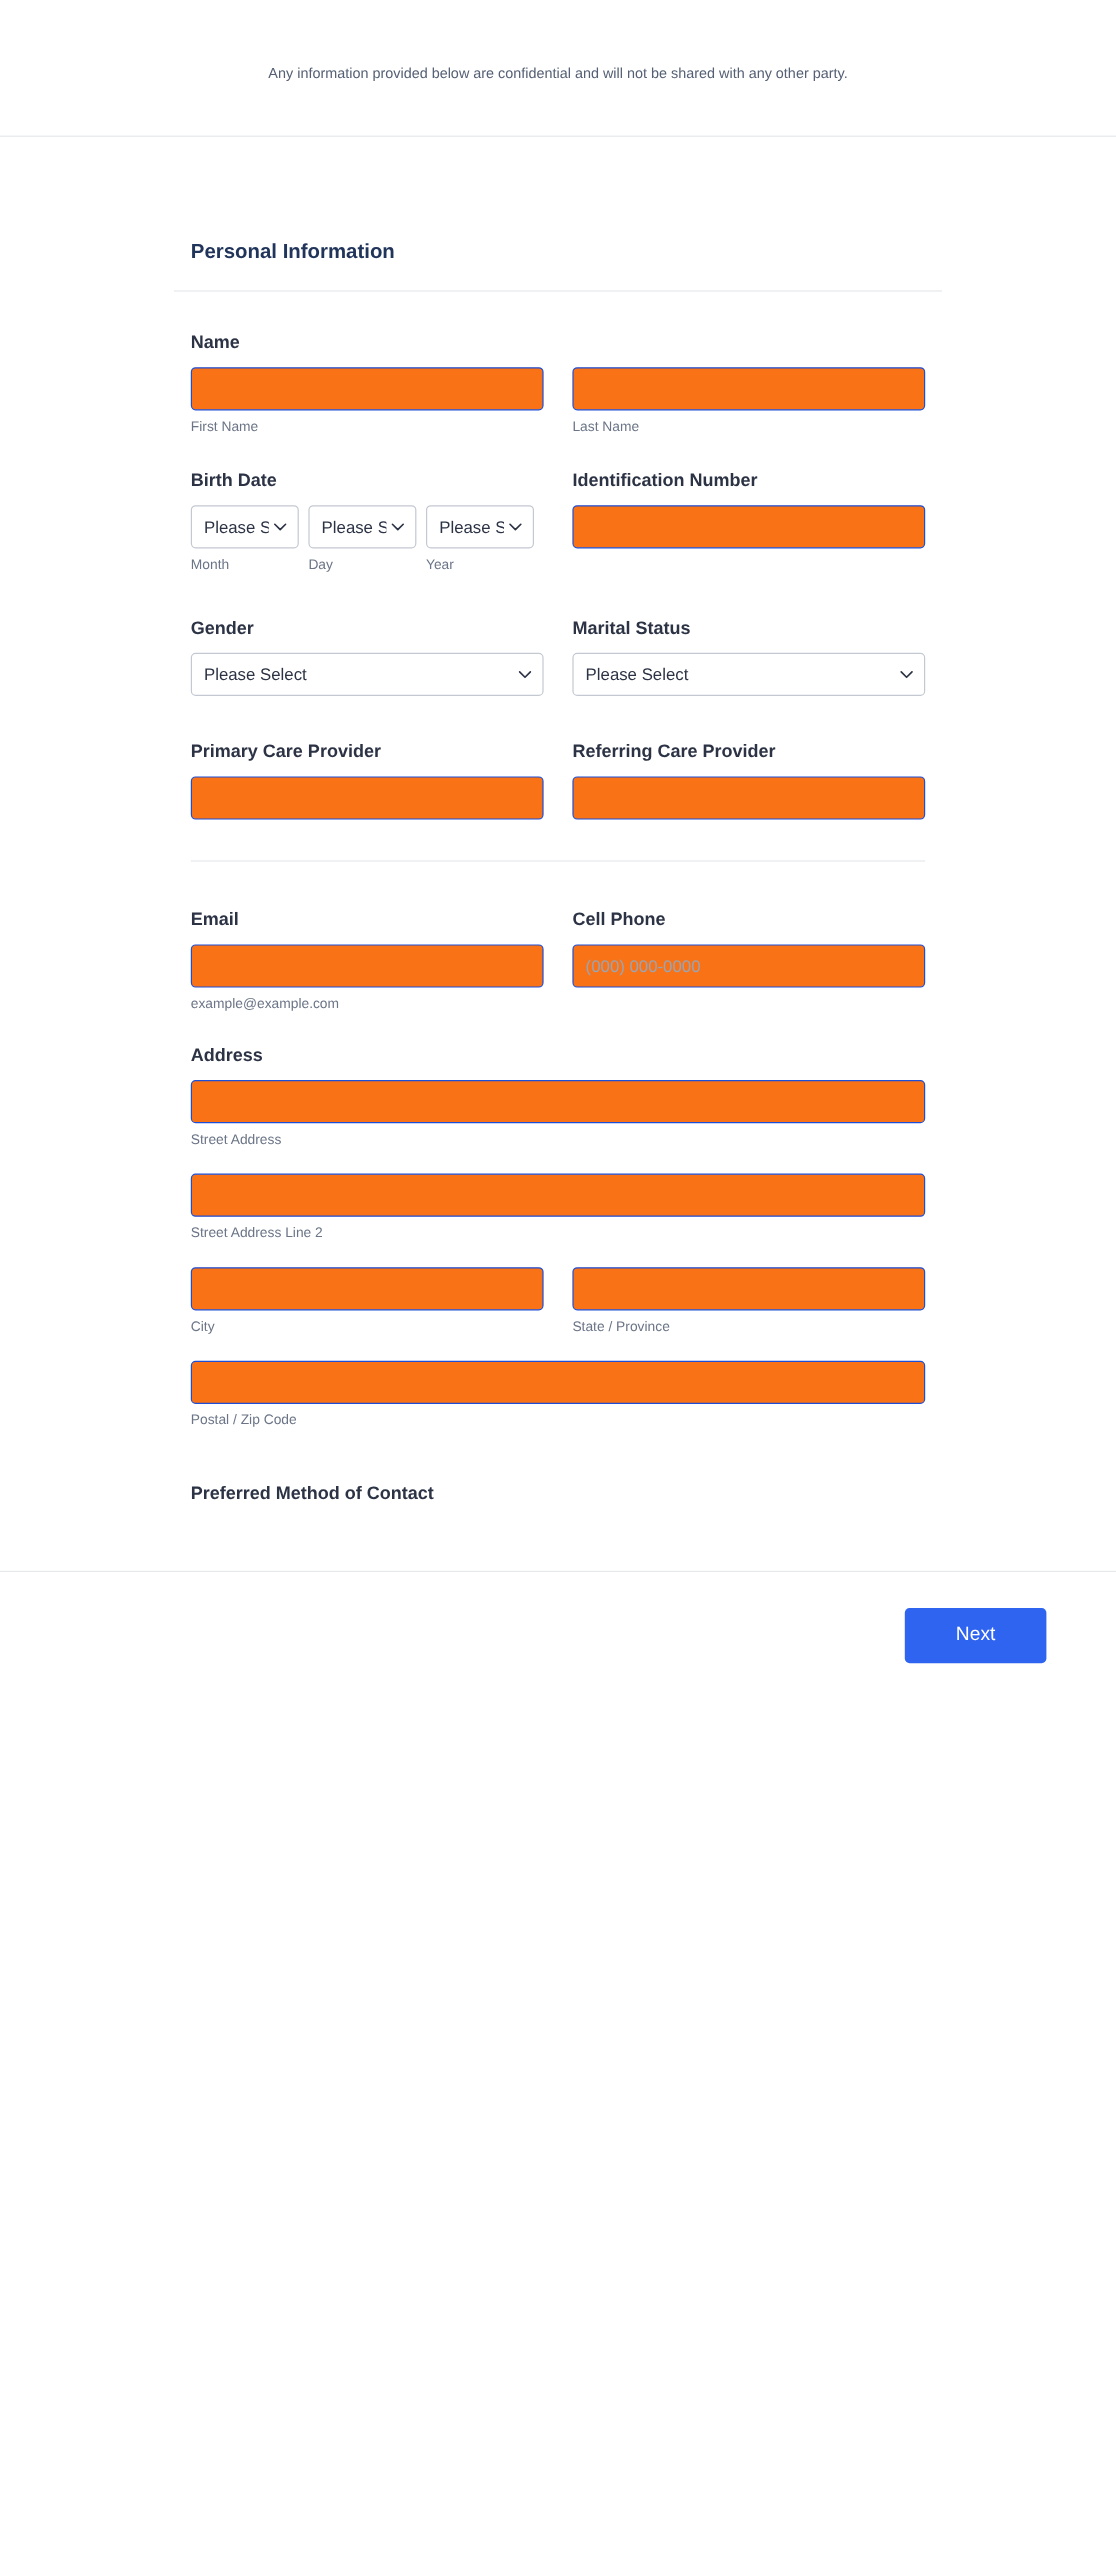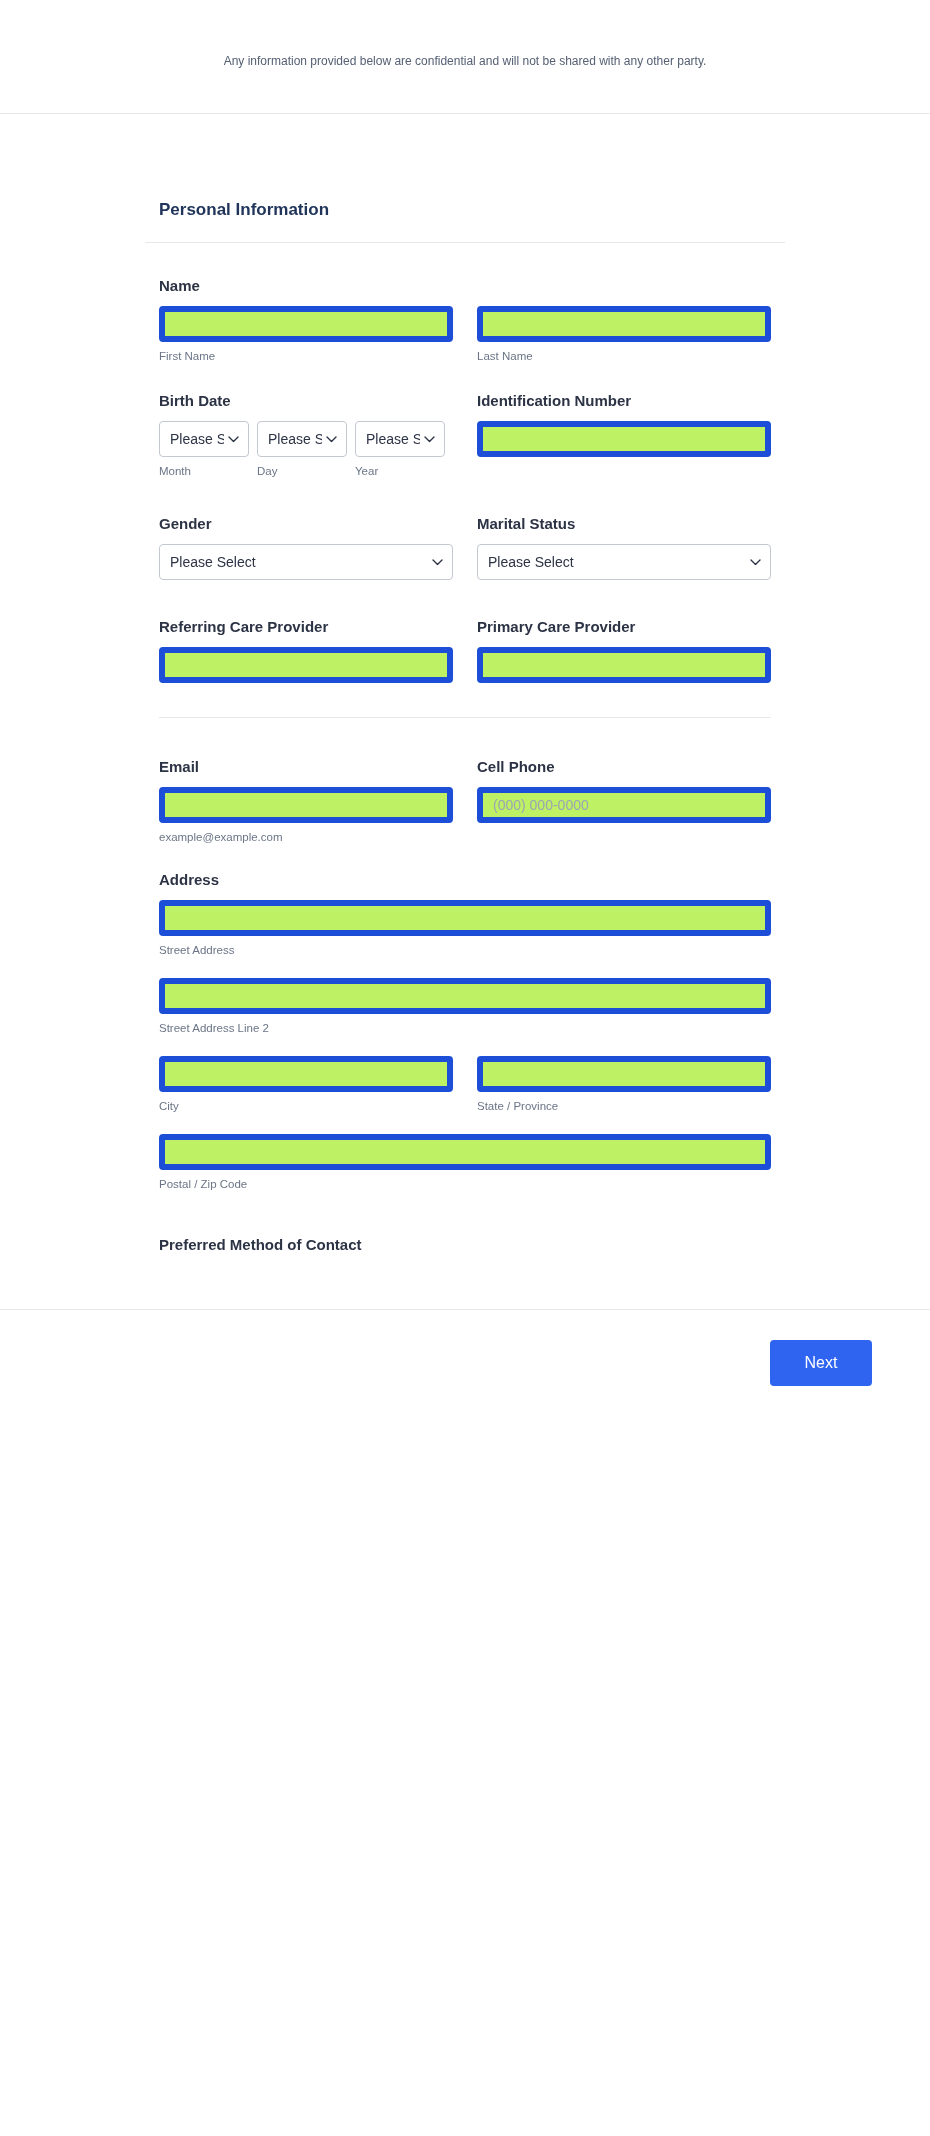--- a/index.html
+++ b/index.html
@@ -87,23 +87,23 @@
     gap: 24px;
     margin-bottom: 28px;
     padding: 0 14px;
   }
   .col { flex: 1 1 0; min-width: 0; }
   .col.full { flex: 1 1 100%; }
 
   .txt-input {
     width: 100%;
     height: 36px;
-    border: 6px solid #1d4ed8;
+    border: 1px solid #1d4ed8;
     border-radius: 4px;
-    background: #bef264;
+    background: #f97316;
     font-family: "Liberation Sans", sans-serif;
     font-size: 14px;
     color: #2c3345;
     padding: 0 10px;
     outline: none;
     display: block;
   }
   .txt-input::placeholder { color: #9aa4b4; }
 
   .sel {
@@ -161,21 +161,21 @@
     display: flex;
     justify-content: flex-end;
   }
   .next-btn {
     background: #2f64f0;
     color: #ffffff;
     border: 0;
     border-radius: 4px;
     font-family: "Liberation Sans", sans-serif;
     font-size: 16px;
-    width: 102px;
+    width: 118px;
     height: 46px;
     cursor: pointer;
     line-height: 46px;
     padding: 0;
     text-align: center;
   }
 </style>
 </head>
 <body>
 
@@ -277,25 +277,25 @@
             <svg viewBox="0 0 11 7" width="11" height="7">
                 <path d="M1 1.4L5.5 5.9L10 1.4" fill="none" stroke="#2c3345" stroke-width="1.4" stroke-linecap="round" stroke-linejoin="round"></path>
               </svg>
           </span>
         </div>
       </div>
     </div>
 
     <div class="row" style="margin-top:38px;margin-bottom:0;">
       <div class="col">
+        <label class="field-label">Primary Care Provider</label>
+        <input class="txt-input" type="text" value="" style="">
+      </div>
+      <div class="col">
         <label class="field-label">Referring Care Provider</label>
-        <input class="txt-input" type="text" value="" style="">
-      </div>
-      <div class="col">
-        <label class="field-label">Primary Care Provider</label>
         <input class="txt-input" type="text" value="" style="">
       </div>
     </div>
 
     <div class="soft-rule"></div>
 
     <div class="row">
       <div class="col">
         <label class="field-label">Email</label>
         <input class="txt-input" type="text" value="" style="">

